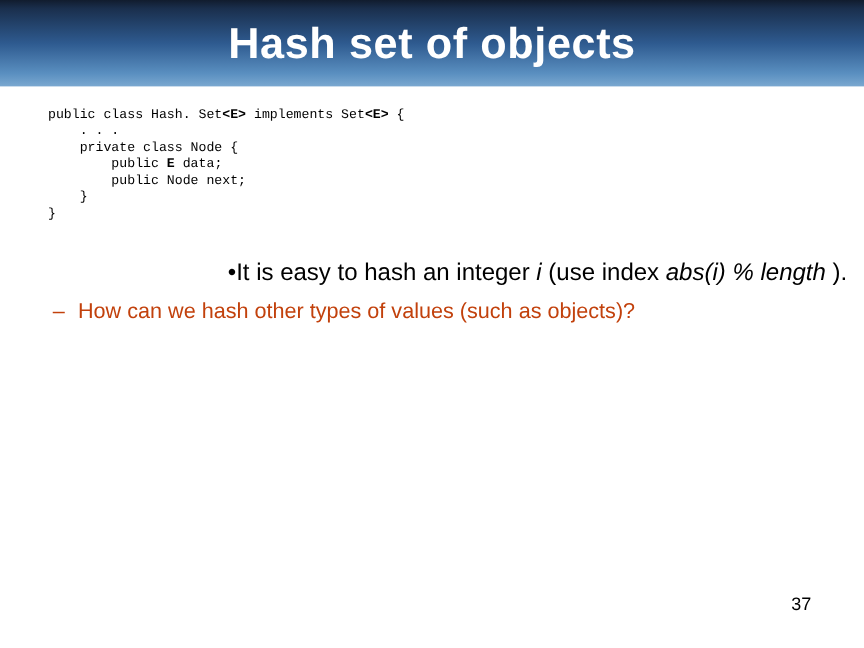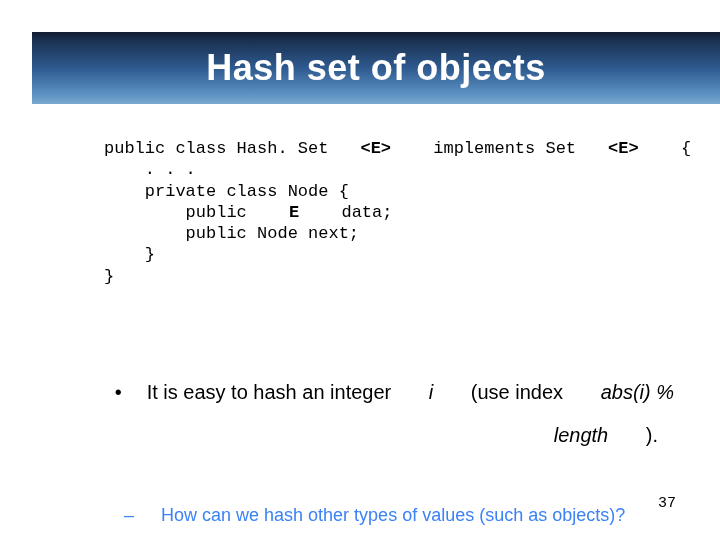--- a/index.html
+++ b/index.html
@@ -1,15 +1,15 @@
 <!DOCTYPE html>
 <html><head>
 <meta charset="utf-8">
 <style>
-  * { margin: 0; padding: 16px; box-sizing: border-box; }
+  * { margin: 0; padding: 0; box-sizing: border-box; }
   body {
     width: 720px;
     height: 540px;
     background: #ffffff;
     font-family: Verdana, Geneva, sans-serif;
     position: relative;
     overflow: hidden;
   }
   .title-bar {
     width: 100%;
@@ -20,21 +20,21 @@
     justify-content: center;
   }
   .title-text {
     font-size: 36px;
     font-weight: bold;
     color: #ffffff;
     letter-spacing: 0.5px;
   }
   .code-block {
     font-family: "Courier New", Courier, monospace;
-    font-size: 17px;
+    font-size: 11px;
     line-height: 1.25;
     white-space: pre;
     color: #000000;
     margin: 18px 0 0 40px;
   }
   .code-bold { font-weight: bold; }
   .content {
     margin: 28px 14px 0 18px;
   }
   .bullet-line {
@@ -43,35 +43,34 @@
     line-height: 1.35;
     text-align: right;
   }
   .bullet-mark {
     display: inline-block;
     width: 16px;
   }
   .italic { font-style: italic; }
   .sub-line {
     font-size: 18px;
-    color: #3b82f6;
+    color: #c2410c;
     margin: 6px 0 0 26px;
     line-height: 1.35;
   }
   .dash {
     display: inline-block;
     width: 16px;
   }
   .page-num {
     position: absolute;
     right: 44px;
     bottom: 28px;
     font-size: 15px;
     color: #000000;
-    font-family: Liberation Mono, monospace;
   }
 </style>
 </head>
 <body>
 
 <div class="title-bar">
   <div class="title-text">Hash set of objects</div>
 </div>
 
 <div class="code-block"><span>public class Hash. Set</span><span class="code-bold">&lt;E&gt;</span><span> implements Set</span><span class="code-bold">&lt;E&gt;</span><span> {</span>

